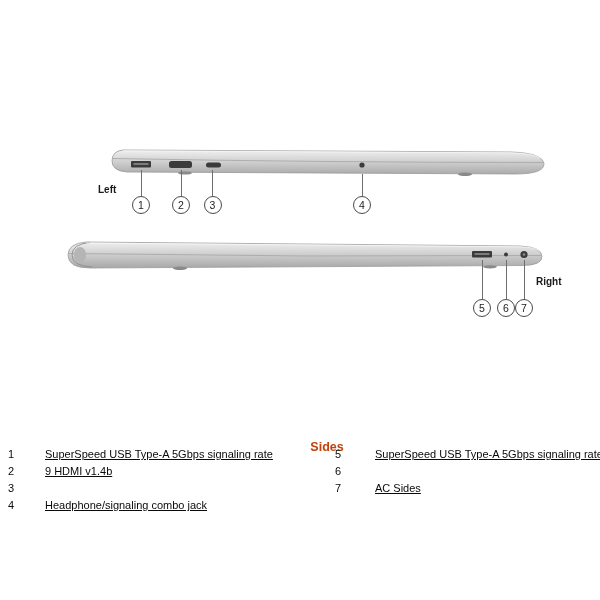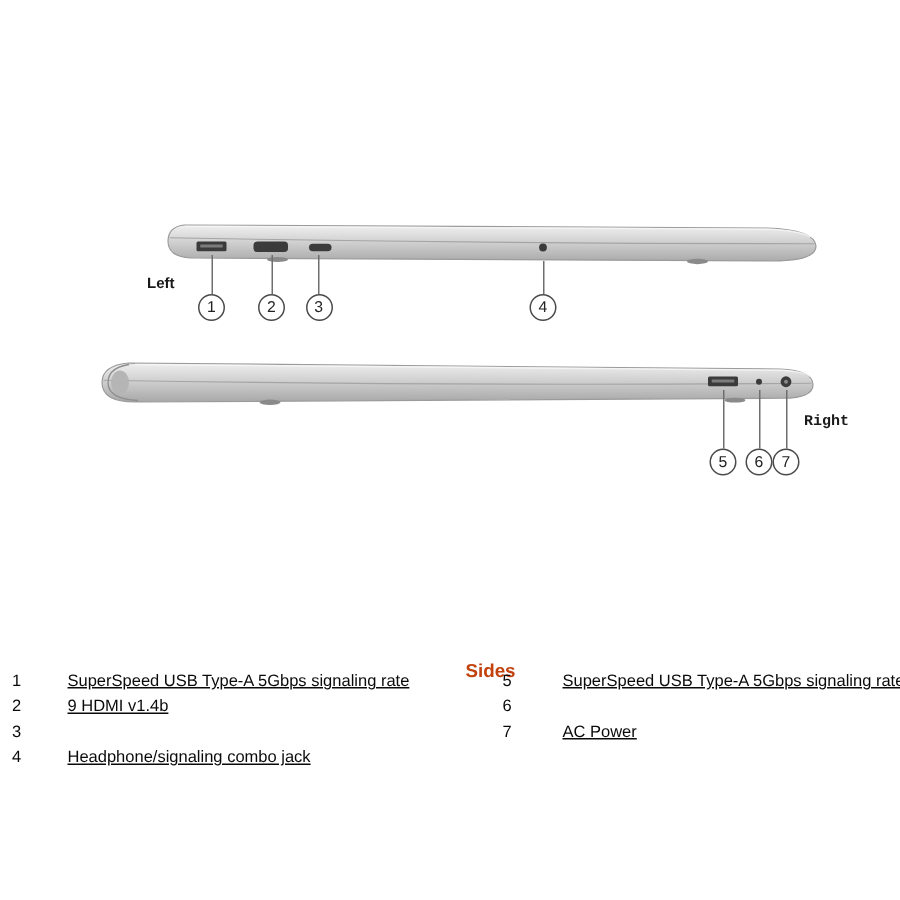--- a/index.html
+++ b/index.html
@@ -90,21 +90,21 @@
     <rect x="412" y="17" width="20" height="6.5" rx="1" fill="#3b3b3b"></rect>
     <rect x="414.5" y="19" width="15" height="2" fill="#7c7c7c"></rect>
     <circle cx="446" cy="20.5" r="2" fill="#3b3b3b"></circle>
     <circle cx="464" cy="20.5" r="3.6" fill="#3b3b3b"></circle>
     <circle cx="464" cy="20.5" r="1.3" fill="#8a8a8a"></circle>
 
     <ellipse cx="120" cy="34.2" rx="7" ry="1.8" fill="#8a8a8a"></ellipse>
     <ellipse cx="430" cy="32.8" rx="7" ry="1.6" fill="#8a8a8a"></ellipse>
   </svg>
 
-  <div class="side-label" style="left:536px; top:276px;font-family:Liberation Mono, monospace;">Right</div>
+  <div class="side-label" style="left:536px; top:276px;">Right</div>
 
   <div class="cline" style="left:481.5px; top:260px; height:39px;"></div>
   <div class="cline" style="left:505.5px; top:260px; height:39px;"></div>
   <div class="cline" style="left:523.5px; top:260px; height:39px;"></div>
 
   <div class="callout" style="left:473px; top:299px;">5</div>
   <div class="callout" style="left:497px; top:299px;">6</div>
   <div class="callout" style="left:515px; top:299px;">7</div>
 
   <div class="legend-title">Sides</div>
@@ -130,17 +130,17 @@
   <div class="legend-col right">
     <div class="legend-row">
       <span class="num">5</span>
       <span class="desc">SuperSpeed USB Type-A 5Gbps signaling rate</span>
     </div>
     <div class="legend-row">
       <span class="num">6</span>
     </div>
     <div class="legend-row">
       <span class="num">7</span>
-      <span class="desc">AC Power</span>
+      <span class="desc">AC Sides</span>
     </div>
   </div>
 
 </div>
 
 </body></html>

